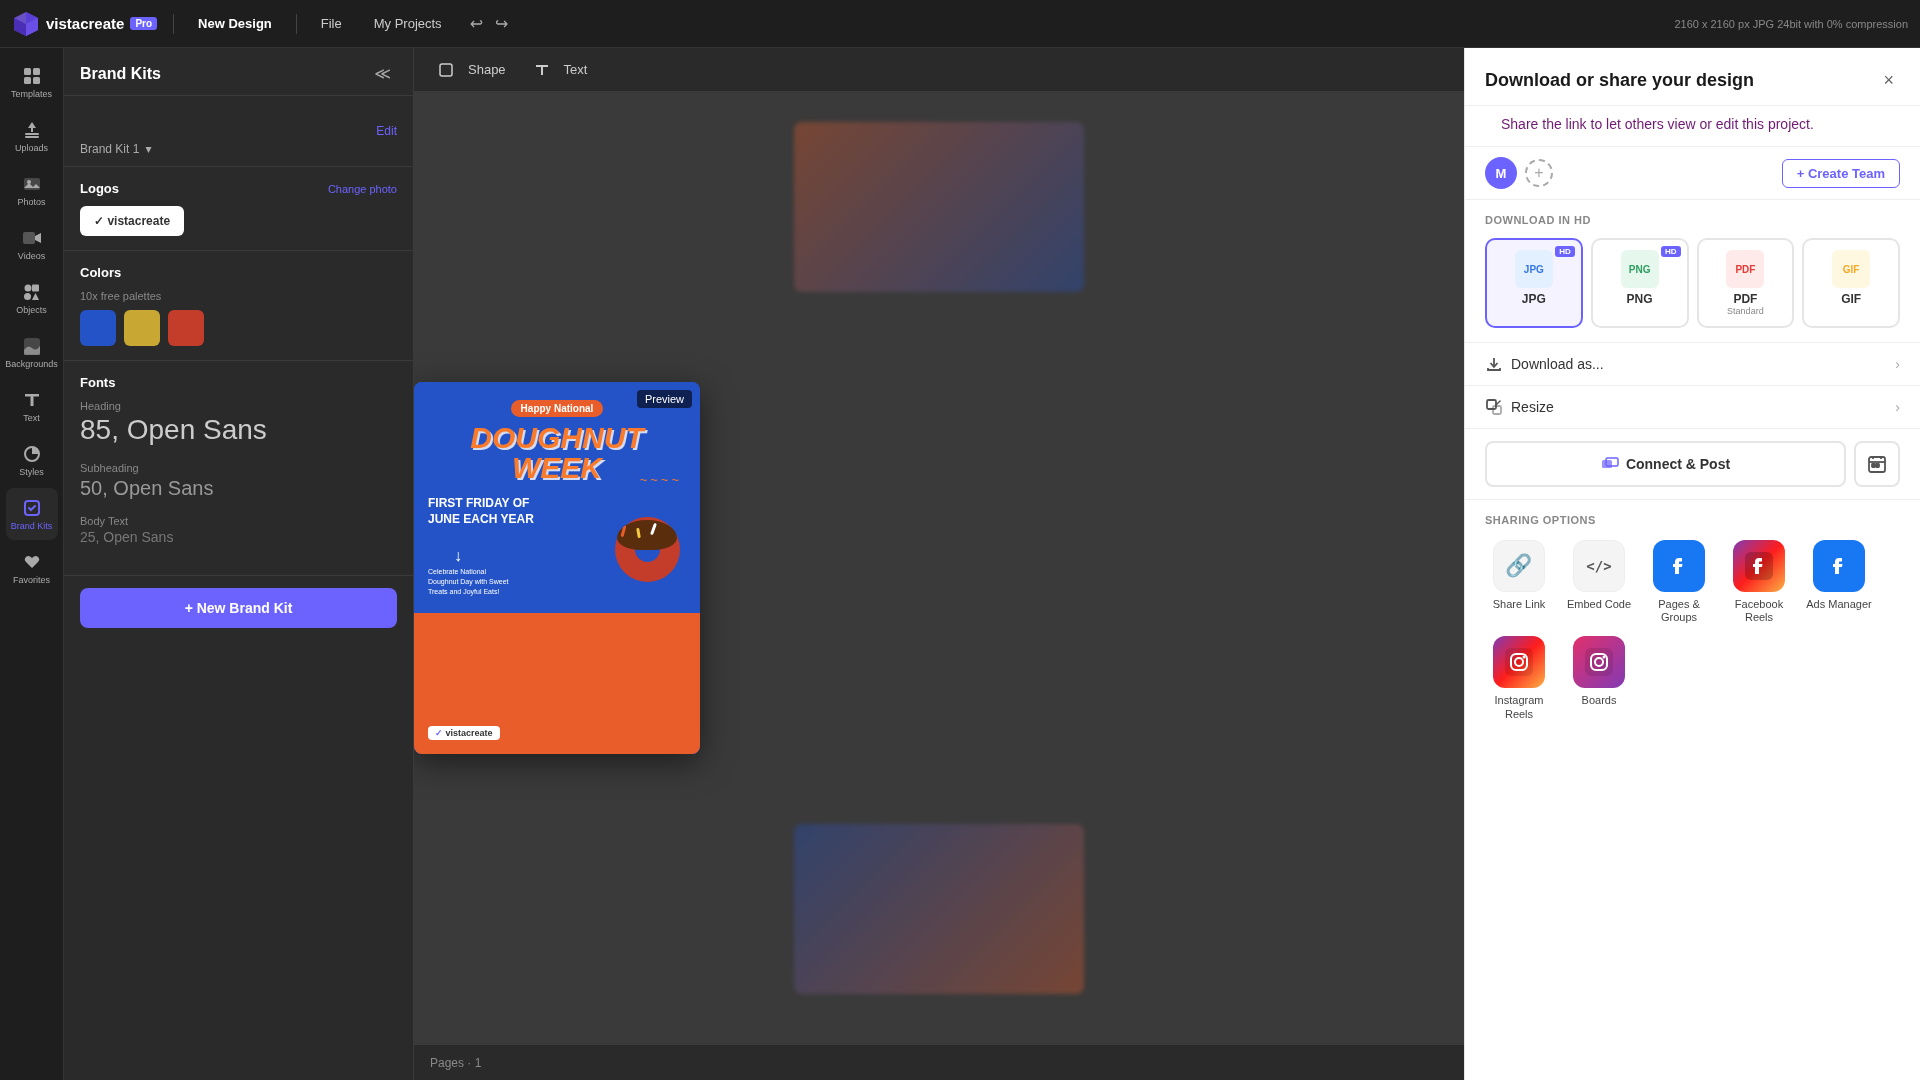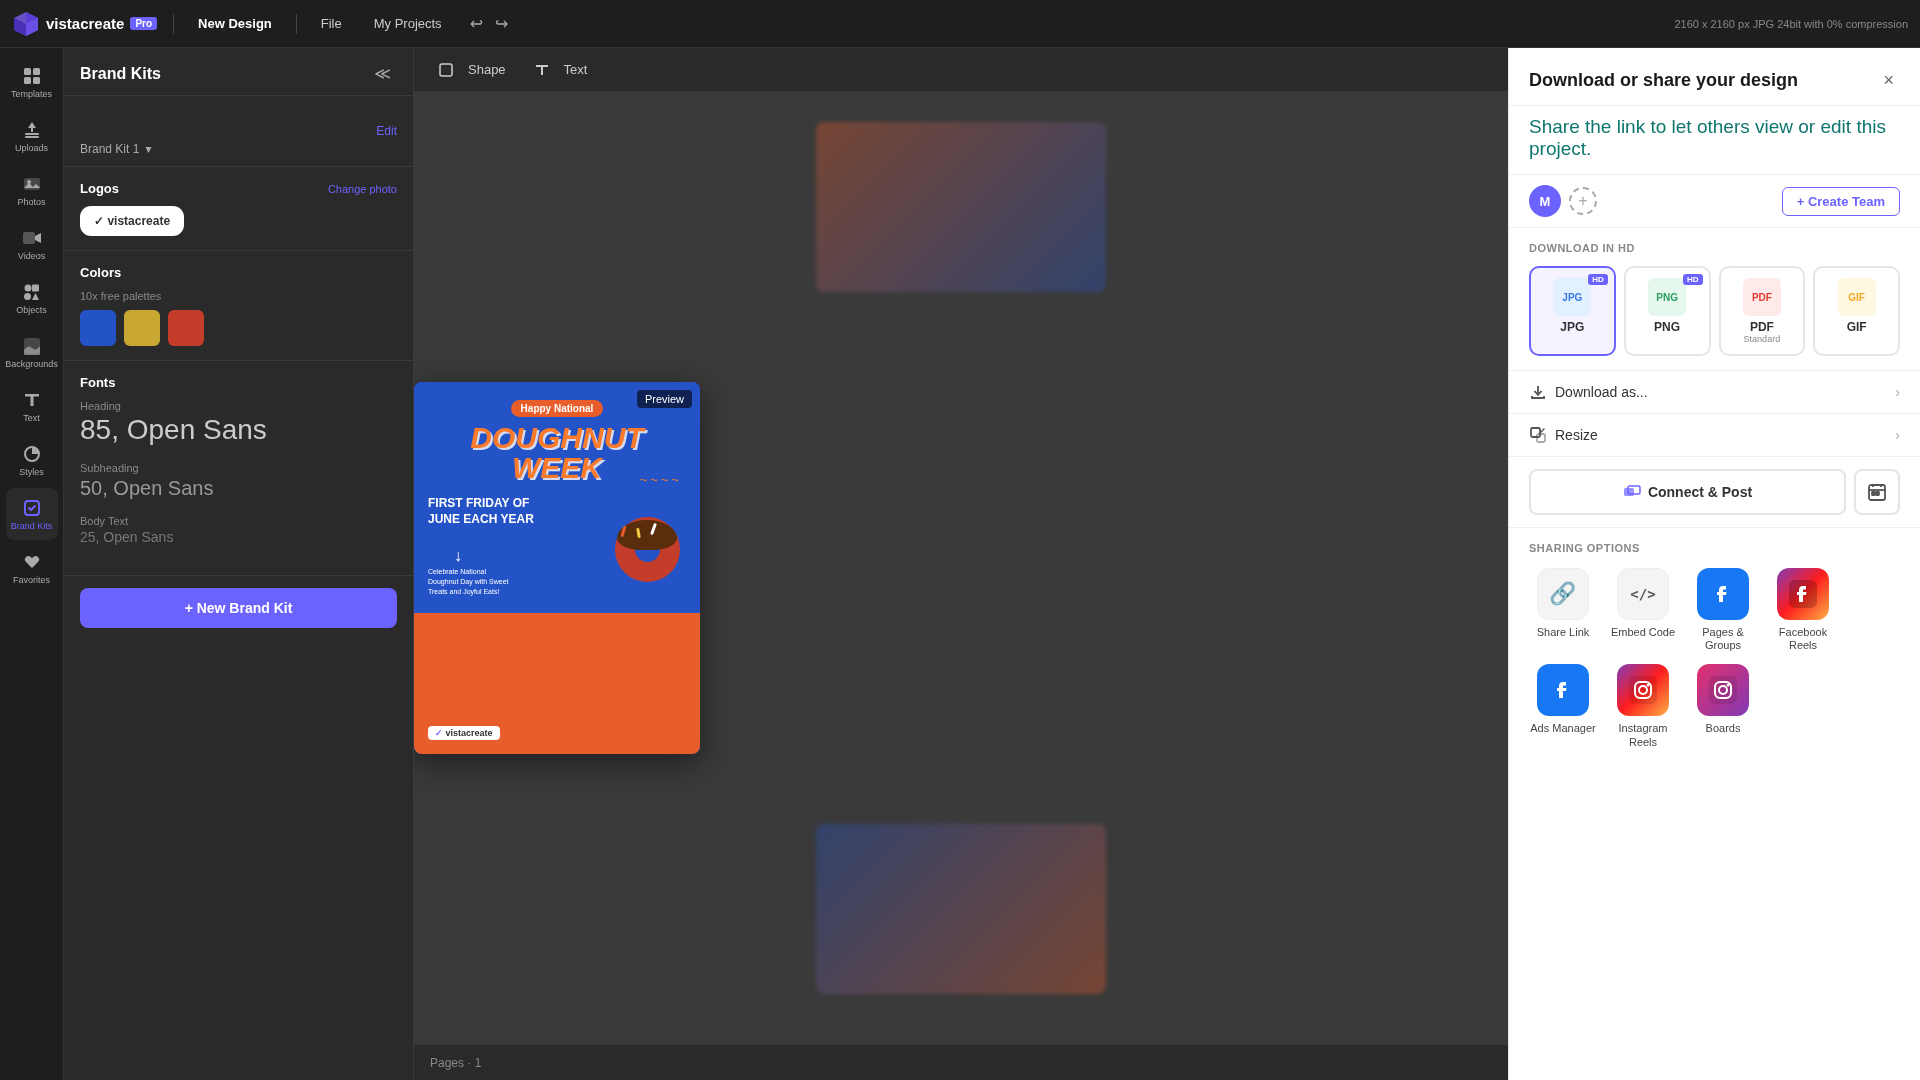--- a/index.html
+++ b/index.html
@@ -189,21 +189,21 @@
     }
     .change-btn {
       color: #6c63ff;
       font-size: 11px;
       cursor: pointer;
       background: none;
       border: none;
     }
     .logo-placeholder {
       background: #fff;
-      border-radius: 11px;
+      border-radius: 6px;
       padding: 8px 14px;
       display: inline-flex;
       align-items: center;
     }
     .logo-text {
       color: #333;
       font-size: 12px;
       font-weight: 700;
     }
 
@@ -350,21 +350,21 @@
       border-top: 1px solid #3a3a3a;
       display: flex;
       align-items: center;
       padding: 0 16px;
       color: #888;
       font-size: 12px;
     }
 
     
     .share-panel {
-      width: 412px;
+      width: 456px;
       background: #fff;
       display: flex;
       flex-direction: column;
       flex-shrink: 0;
       overflow-y: auto;
       border-left: 1px solid #e5e5e5;
     }
     .share-header {
       display: flex;
       align-items: center;
@@ -379,23 +379,23 @@
     }
     .close-btn {
       background: none;
       border: none;
       font-size: 18px;
       color: #666;
       cursor: pointer;
       padding: 2px 6px;
     }
     .share-desc {
-      color: #0f766e;
-      font-size: 19px;
-      padding: 10px 20px 14px;
+      color: #701a75;
+      font-size: 14px;
+      padding: 10px 36px 14px;
       border-bottom: 1px solid #eee;
     }
     .share-users {
       display: flex;
       align-items: center;
       gap: 8px;
       padding: 10px 20px;
       border-bottom: 1px solid #eee;
     }
     .user-avatar {

